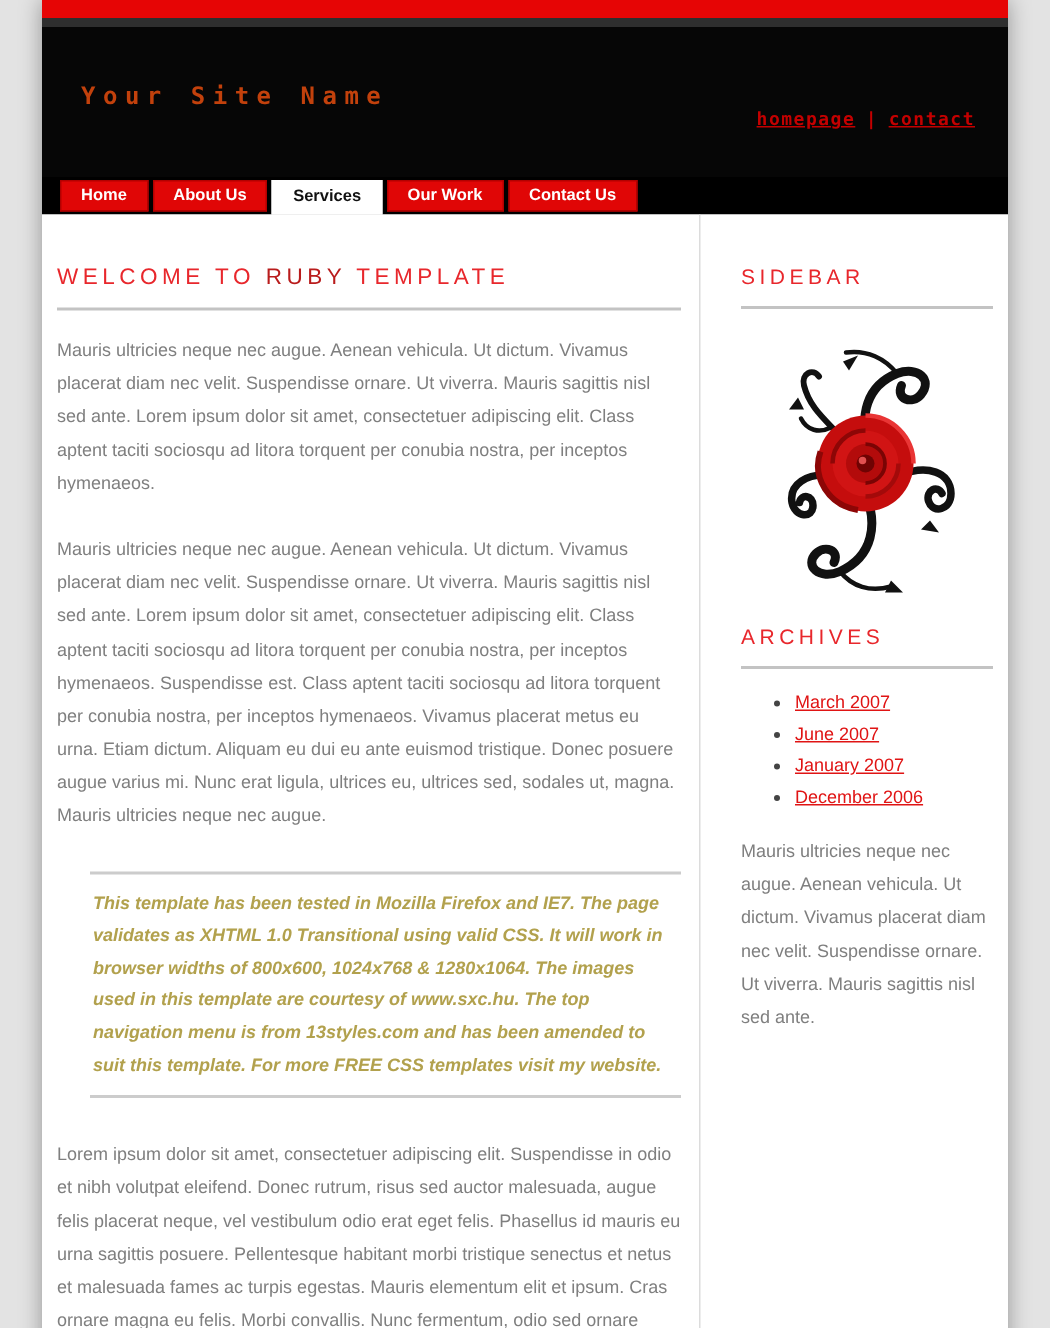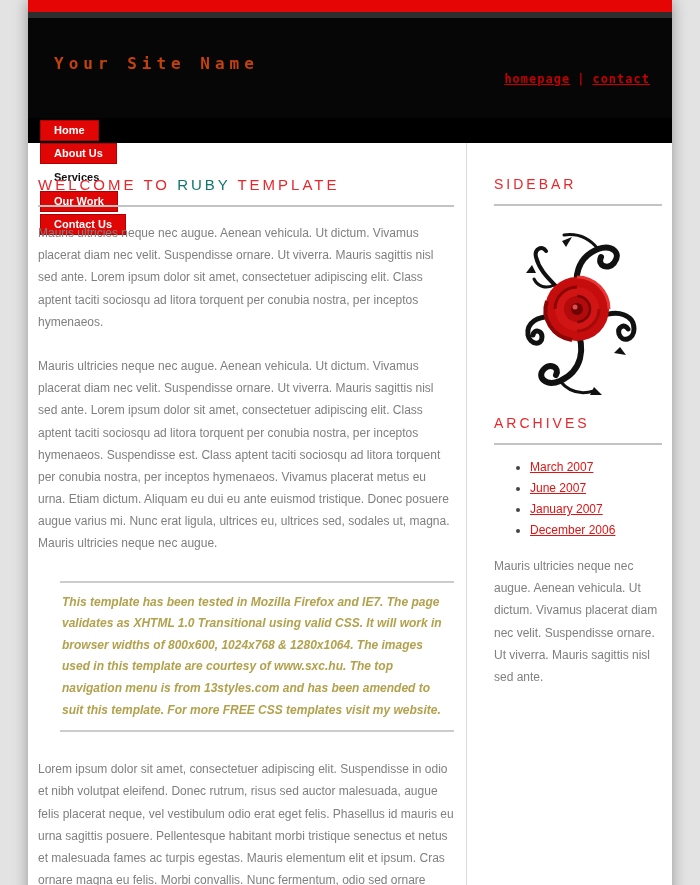--- a/index.html
+++ b/index.html
@@ -24,21 +24,21 @@
     font-size:12px; font-weight:bold; letter-spacing:1px;margin-top:48px;
   }
   .header-links a { color:#c40000; text-decoration:underline; cursor:pointer; }
   .header-links .sep { color:#c40000; padding:0 7px; text-decoration:none; }
   .site-name {
     position:absolute; left:26px; top:36px;
     color:#c2410c; font-family:"DejaVu Sans Mono", monospace;
     font-size:16px; font-weight:bold; letter-spacing:5px;
   }
   
-  .navbar { height:25px; background:#000; padding-left:12px; display:flex; align-items:flex-start;flex-direction:column; }
+  .navbar { height:25px; background:#000; padding-left:12px; display:flex; align-items:flex-start; }
   .tab {
     margin-top:2px; margin-right:3px; padding:0 13px;
     height:21px; line-height:19px;
     background:#e00606; border:1px solid #b30000;
     color:#fff; font-size:11px; font-weight:bold; cursor:pointer; white-space:nowrap;
   }
   .tab.active { background:#fff; color:#111; height:23px; line-height:21px; border-color:#fff; }
   
   .content { display:flex; background:#fff; min-height:695px; }
   .main {
@@ -46,21 +46,21 @@
     padding:33px 12px 0 10px;
     border-right:1px solid #dcdcdc;
   }
   .sidebar { flex:1; padding:33px 10px 0 27px; }
   .welcome-heading, .side-heading {
     margin:0 0 12px 0; font-weight:normal;
     letter-spacing:3px; color:#e8272c;
   }
   .welcome-heading { font-size:15px; }
   .side-heading { font-size:14px; }
-  .welcome-heading .dark { color:#0f766e; }
+  .welcome-heading .dark { color:#b91c1c; }
   .rule { border:none; border-top:2px solid #c3c3c3; margin:0 0 15px 0; }
   p.body-text { font-size:12px; line-height:1.85; color:#7f7f7f; margin:0 0 22px 0; }
   blockquote.note {
     margin:26px 0 26px 22px; padding:9px 2px;
     border-top:2px solid #ccc; border-bottom:2px solid #ccc;
     color:#b2a14d; font-style:italic; font-weight:bold;
     font-size:12px; line-height:1.8;
   }
   
   .rose-wrap { text-align:center; margin:4px 0 12px; }

